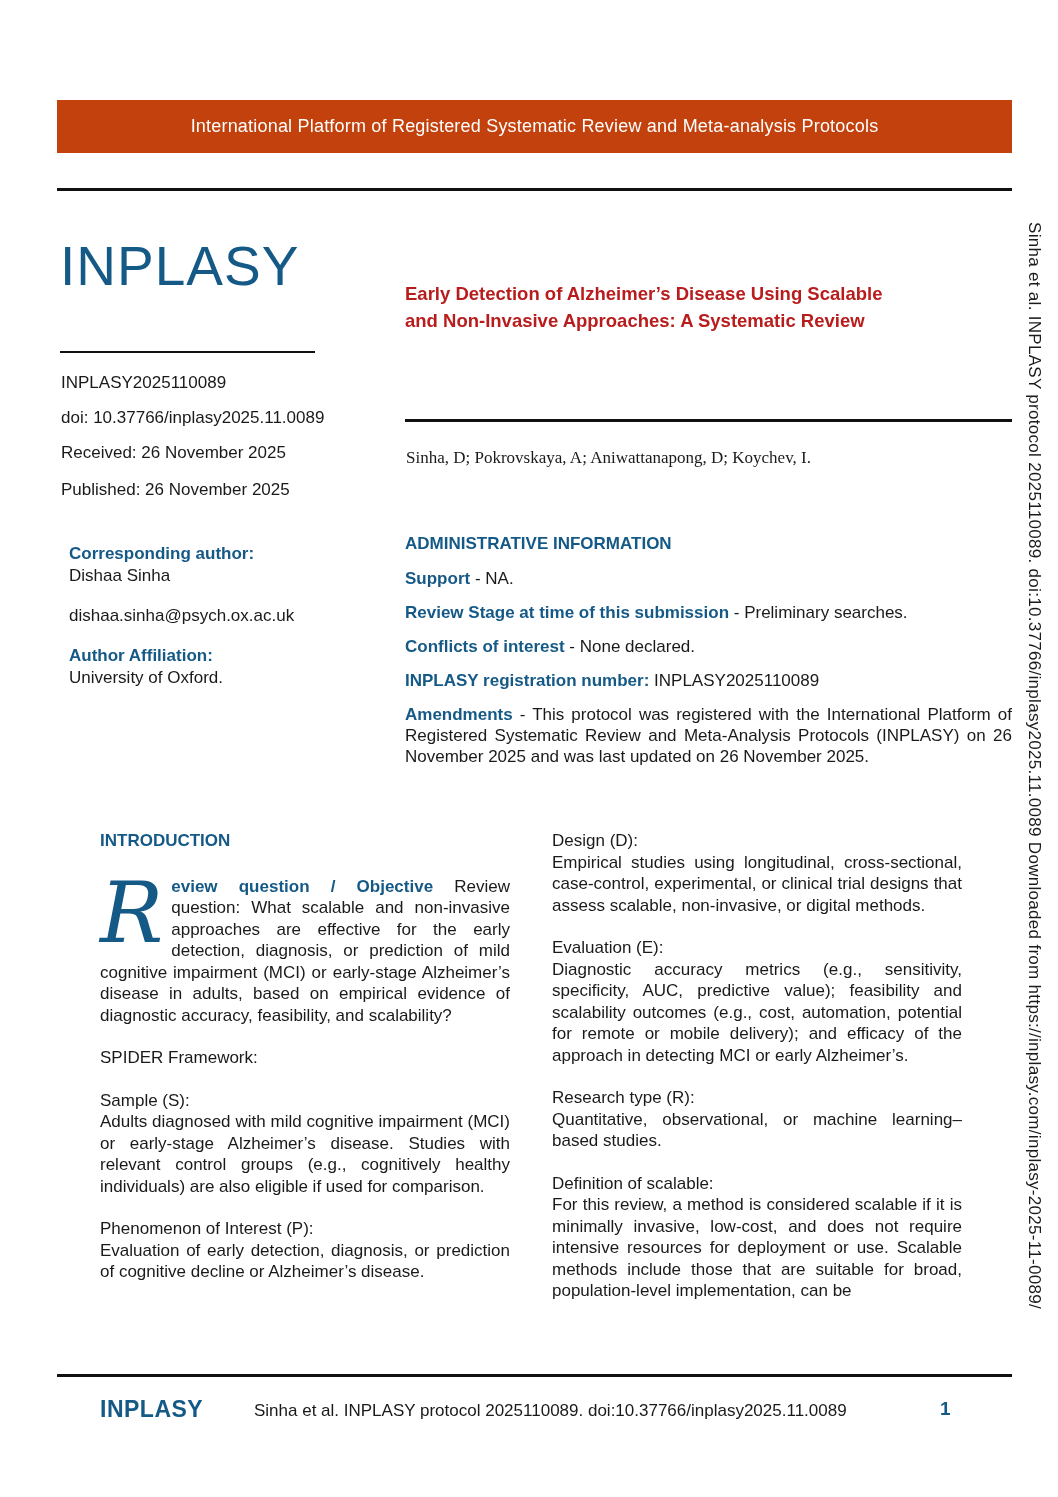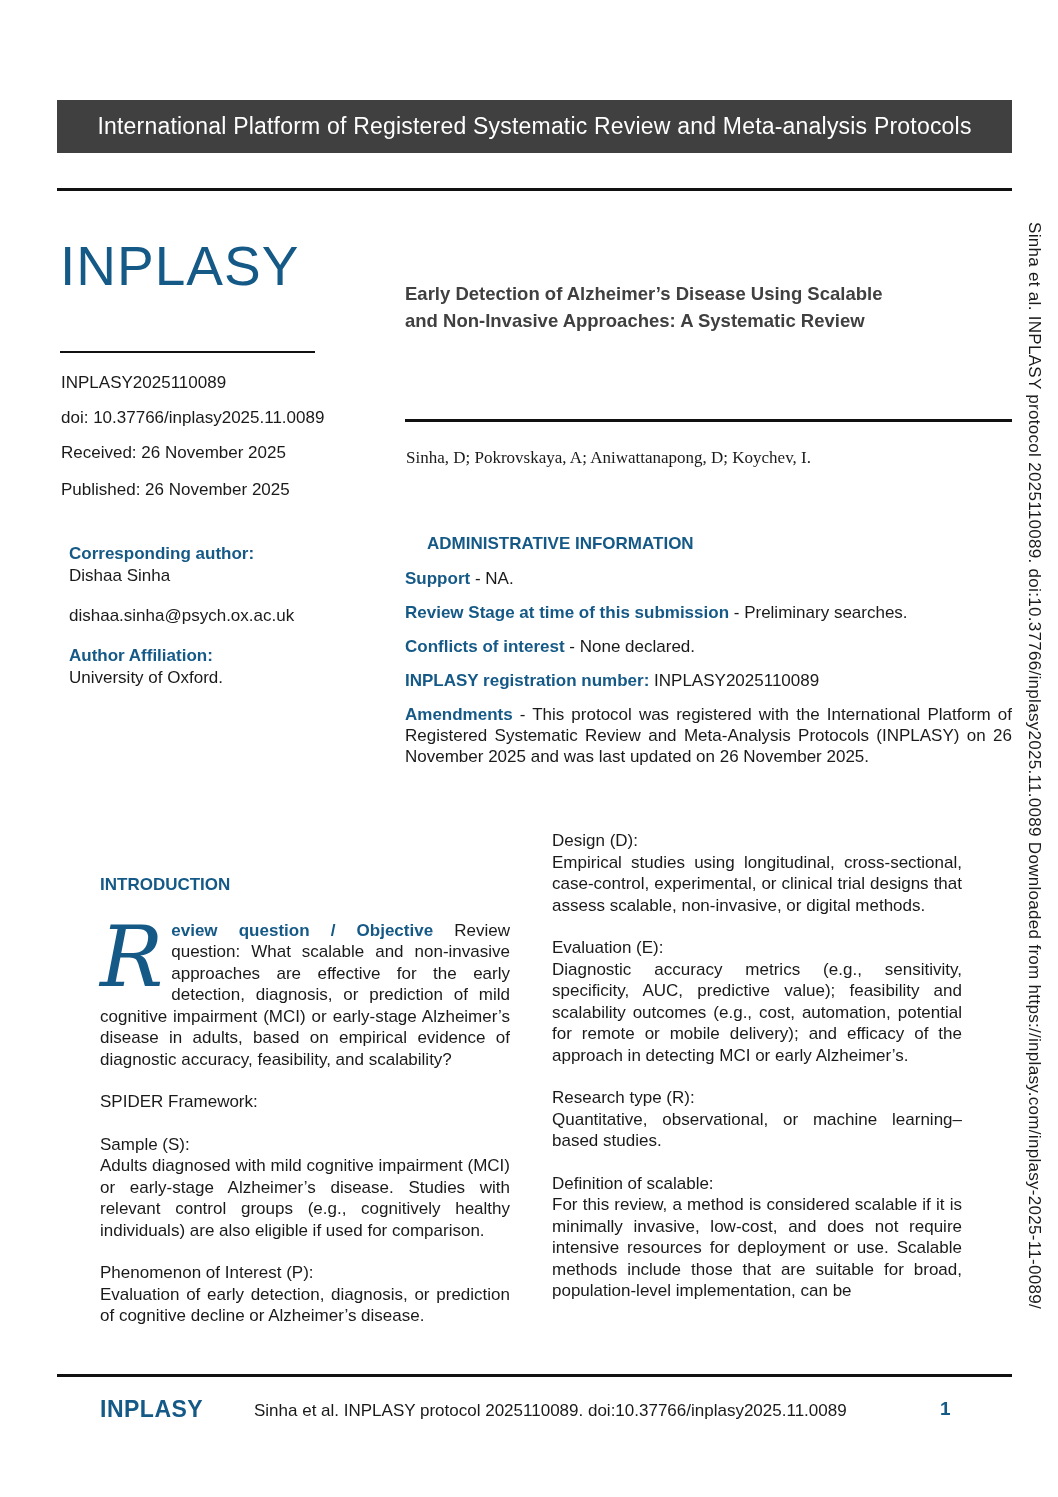--- a/index.html
+++ b/index.html
@@ -7,53 +7,53 @@
     position:relative;
     width:1058px;height:1497px;
     background:#ffffff;
     font-family:"Liberation Sans", sans-serif;
     color:#1a1a1a;
     overflow:hidden;
     margin:0 auto;
   }
   .banner{
     position:absolute;left:57px;top:100px;width:955px;height:53px;
-    background:#404040;color:#ffffff;
-    font-size:23px;line-height:53px;text-align:center;
+    background:#c2410c;color:#ffffff;
+    font-size:18px;line-height:53px;text-align:center;
     letter-spacing:0.2px;
   }
   .rule{position:absolute;background:#111;height:3px;}
   .rule-top{left:57px;top:188px;width:955px;}
   .rule-title{left:405px;top:419px;width:607px;}
   .rule-footer{left:57px;top:1374px;width:955px;}
   .logo{
     position:absolute;left:60px;top:234px;
     font-size:55px;color:#155987;letter-spacing:1px;
   }
   .logo-rule{position:absolute;left:60px;top:351px;width:255px;height:2px;background:#111;}
   .meta{position:absolute;left:61px;top:372px;width:330px;font-size:17px;line-height:22px;}
   .meta div{margin-bottom:13px;}
   .meta .pub{margin-top:15px;}
   .corr{position:absolute;left:69px;top:543px;width:330px;font-size:17px;line-height:22px;}
   .blue-bold{color:#155987;font-weight:bold;}
   .corr .gap{height:18px;}
   .title{
     position:absolute;left:405px;top:280px;width:607px;
-    font-size:18.5px;font-weight:bold;color:#404040;line-height:27px;
+    font-size:18.5px;font-weight:bold;color:#b91c1c;line-height:27px;
   }
   .authors{position:absolute;left:406px;top:448px;width:607px;font-size:17px;font-family:Liberation Serif, serif;}
   .admin{position:absolute;left:405px;top:533px;width:607px;font-size:17px;line-height:21px;}
-  .admin .heading{font-size:17px;margin-bottom:14px;margin-left:22px;}
+  .admin .heading{font-size:17px;margin-bottom:14px;}
   .admin .entry{margin-bottom:13px;}
   .admin .amendments{text-align:justify;}
   .bodycol{position:absolute;top:830px;width:410px;font-size:17px;line-height:21.5px;}
   .col-left{left:100px;}
   .col-right{left:552px;}
   .just{text-align:justify;}
-  .intro-heading{font-size:17px;margin-bottom:24px;margin-top:44px;}
+  .intro-heading{font-size:17px;margin-bottom:24px;}
   .dropcap{
     float:left;
     font-family:"DejaVu Serif", serif;font-style:italic;
     font-size:84px;line-height:62px;
     color:#155987;
     margin:6px 8px 0 0;
   }
   .block-gap{height:21px;}
   .sec{margin:0;}
   .footer-logo{position:absolute;left:100px;top:1396px;font-size:23px;font-weight:bold;color:#155987;letter-spacing:0.5px;}

